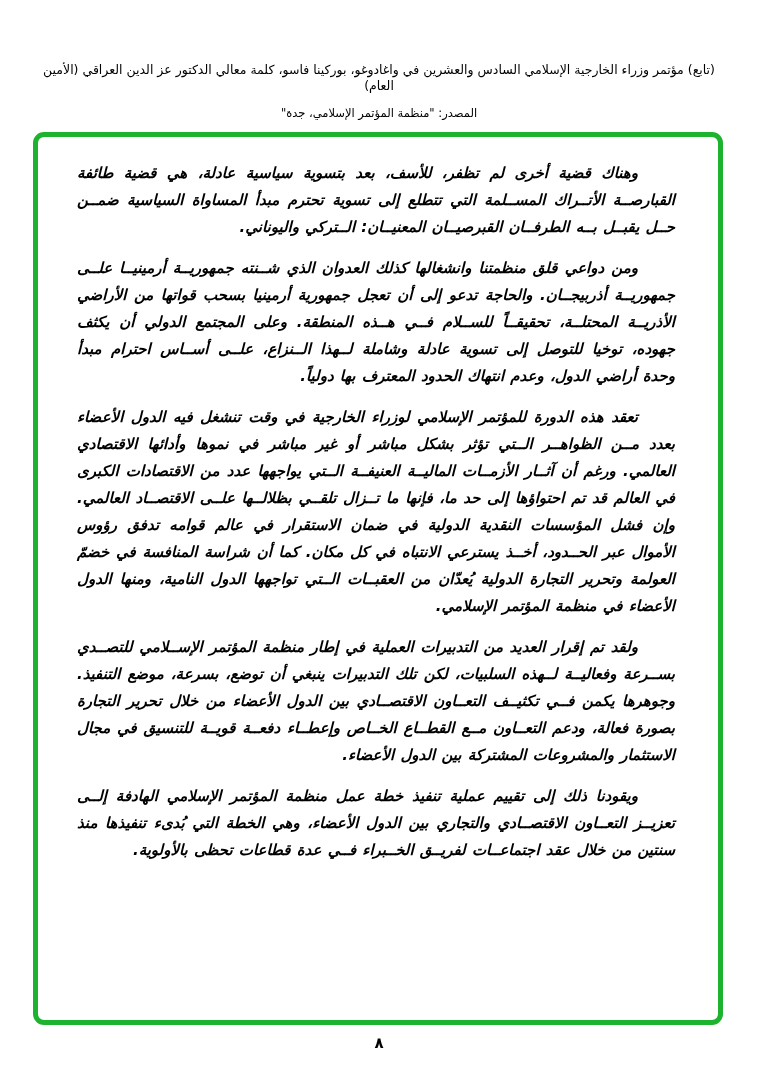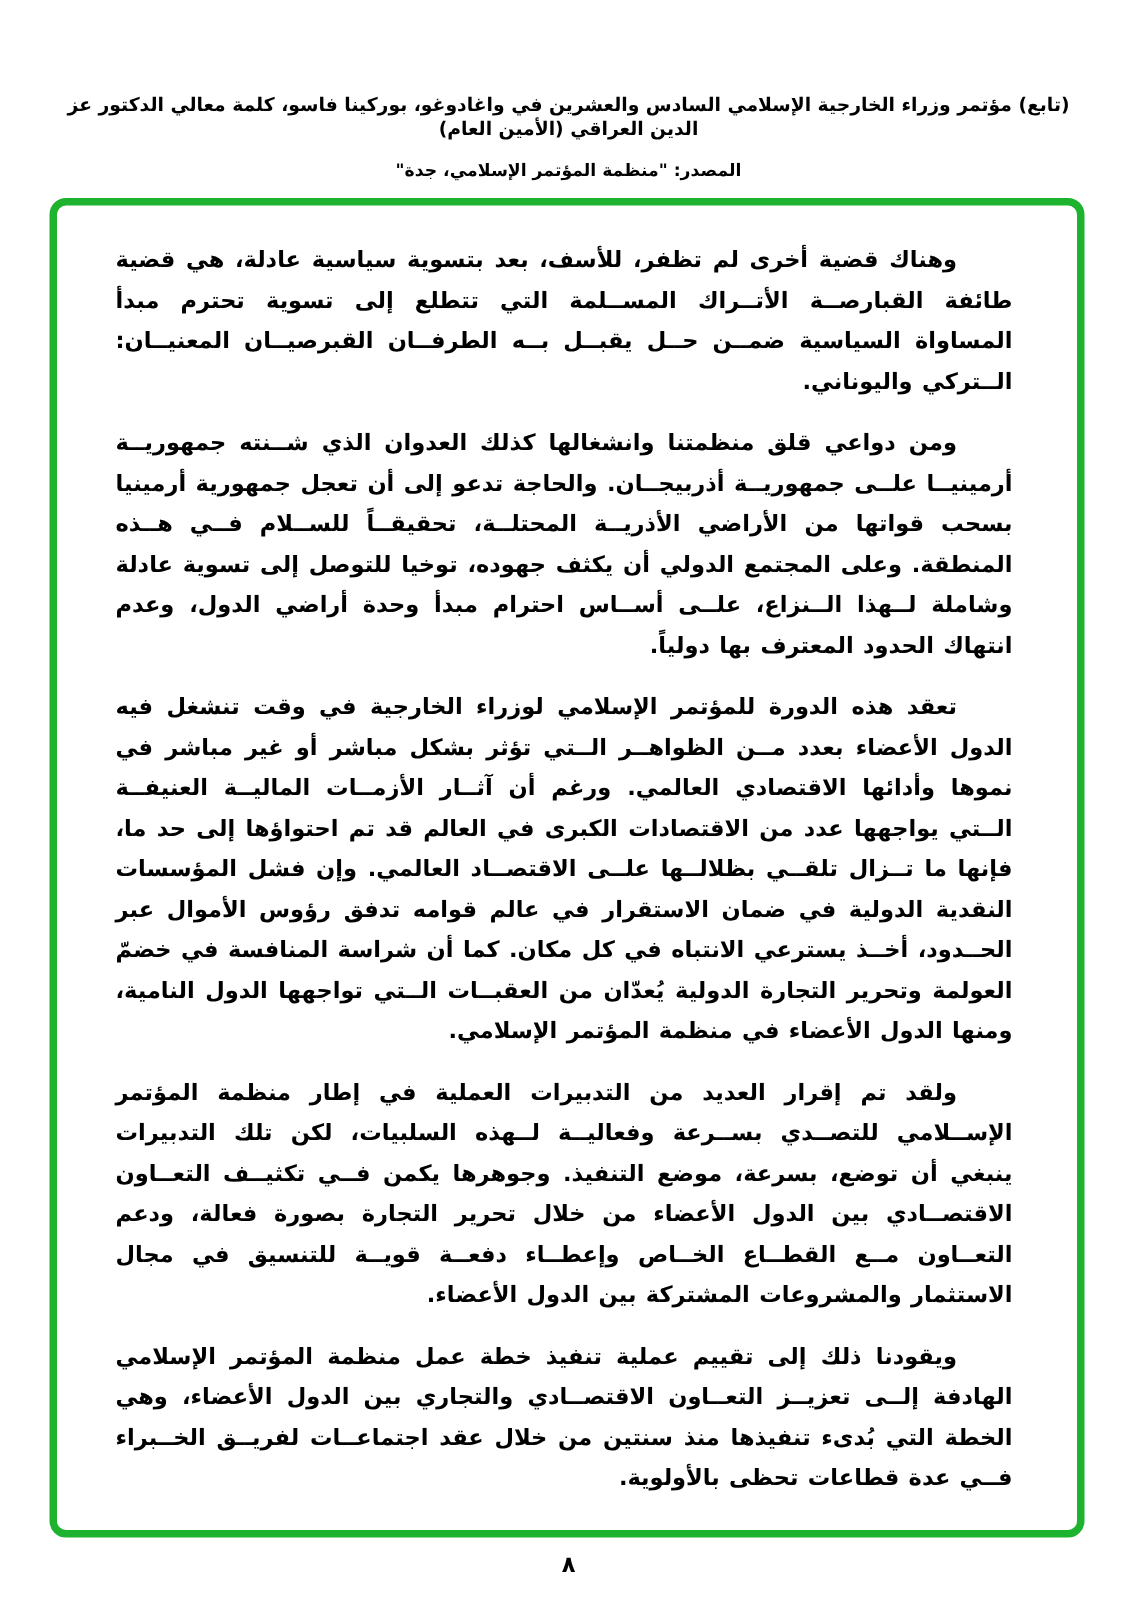--- a/index.html
+++ b/index.html
@@ -16,21 +16,21 @@
     overflow: hidden;
   }
   .doc-header {
     position: absolute;
     top: 62px;
     left: 28px;
     right: 28px;
     direction: rtl;
     text-align: center;
     color: #000000;
-    font-weight: bold;
+    font-weight: normal;
   }
   .doc-header .line1 {
     font-size: 12.5px;
     line-height: 1.25;
   }
   .doc-header .line2 {
     font-size: 11.5px;
     margin-top: 13px;
   }
   .green-frame {
@@ -51,20 +51,21 @@
     color: #000000;
     font-weight: bold;
     font-size: 15px;
     line-height: 27px;
     margin: 0 0 14px 0;
     word-spacing: 1px;
   }
   .para {
     text-align: justify;
     text-indent: 37px;
+    font-style: italic;
   }
   .salutation {
     text-align: right;
     text-indent: 0;
     margin-top: 16px;
     margin-bottom: 16px;
   }
   .page-number {
     position: absolute;
     left: 0;

